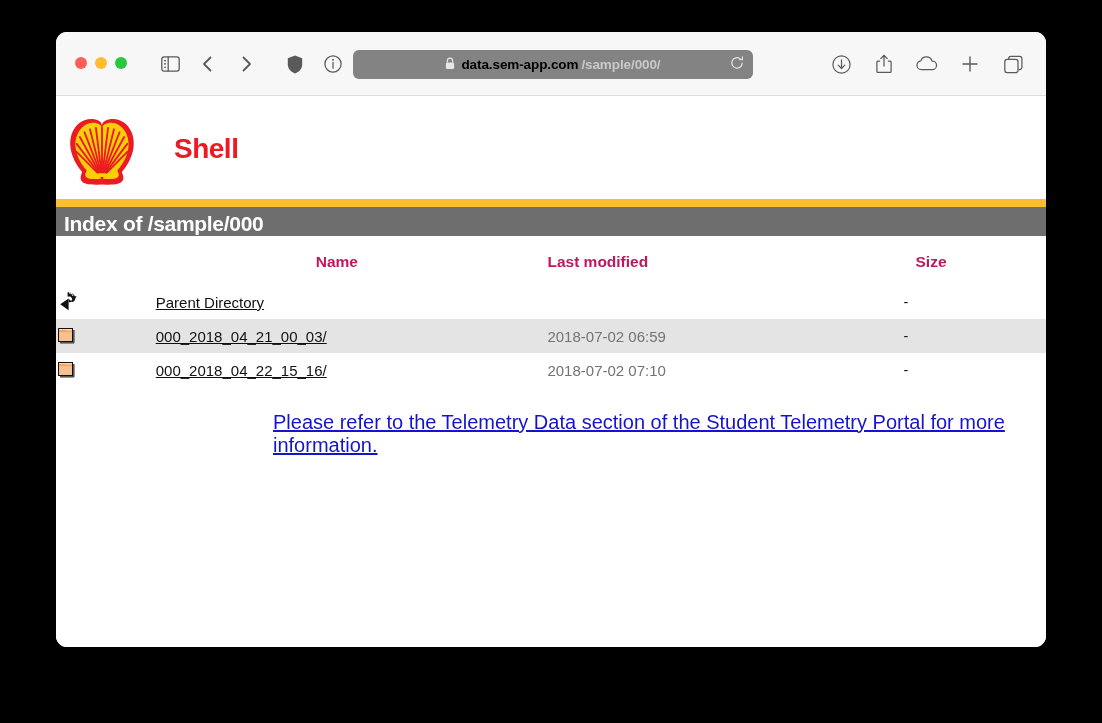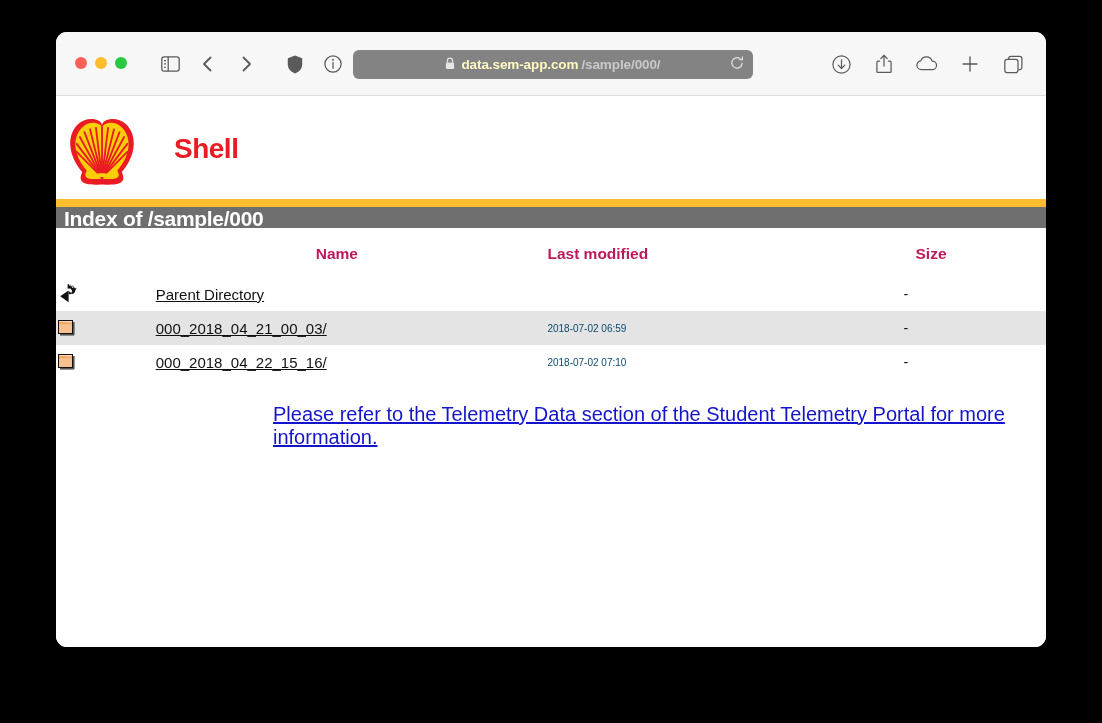--- a/index.html
+++ b/index.html
@@ -100,21 +100,21 @@
   }
   .addr-inner {
     display: flex;
     align-items: center;
     gap: 6px;
     font-size: 13.5px;
     letter-spacing: -0.1px;
   }
   .lock-icon { display: block; }
   .addr-host {
-    color: #fef9c3;
+    color: #000000;
     font-weight: bold;
   }
   .addr-path {
     color: #c9c9c9;
     font-weight: bold;
     margin-left: -3px;
   }
   .reload-btn {
     position: absolute;
     right: 9px;
@@ -173,24 +173,24 @@
     letter-spacing: -1.2px;
     margin-top: 3px;
   }
 
   .gold-stripe {
     height: 8px;
     background: #fbbe2e;
   }
 
   .index-bar {
-    height: 21px;
+    height: 29px;
     background: #6e6e6e;
     display: flex;
-    align-items: flex-start;
+    align-items: flex-end;
     padding-left: 8px;
   }
   .index-title {
     color: #ffffff;
     font-size: 21px;
     font-weight: bold;
     letter-spacing: -0.3px;
   }
 
   
@@ -225,22 +225,22 @@
   .listing tr.alt td {
     background: #e4e4e4;
   }
   .cell-icon {
     padding-left: 34px;
   }
   .cell-name {
     padding-left: 12px;
   }
   .cell-mod {
-    color: #0c4a6e;
-    font-size: 10px;
+    color: #737373;
+    font-size: 15px;
   }
   .cell-size {
     padding-left: 12px;
     color: #1a1a1a;
     font-size: 14.5px;
   }
 
   .file-link {
     color: #111111;
     text-decoration: underline;

